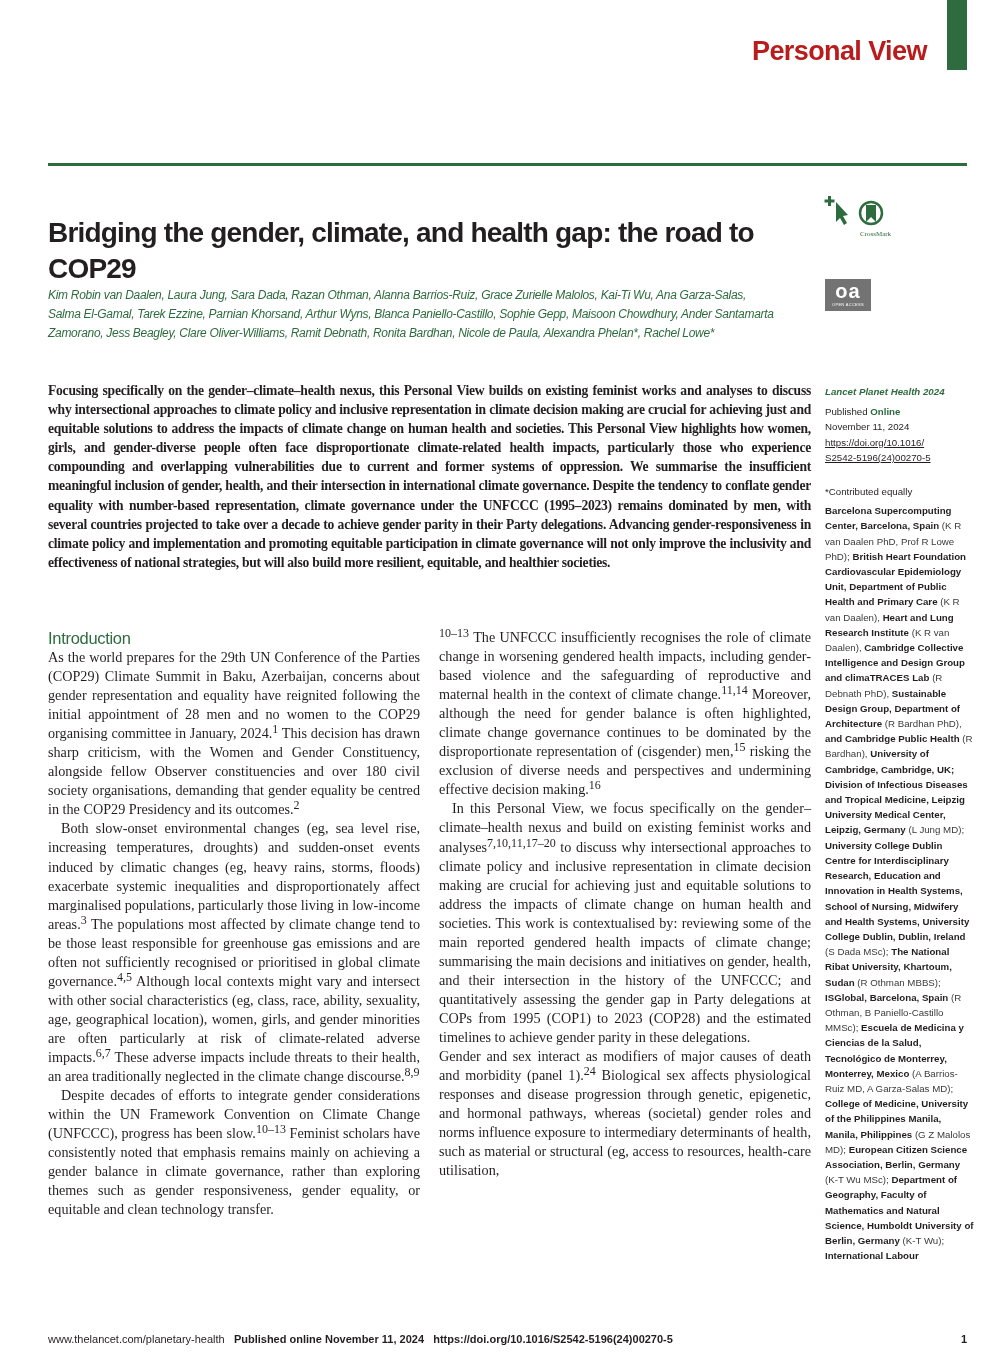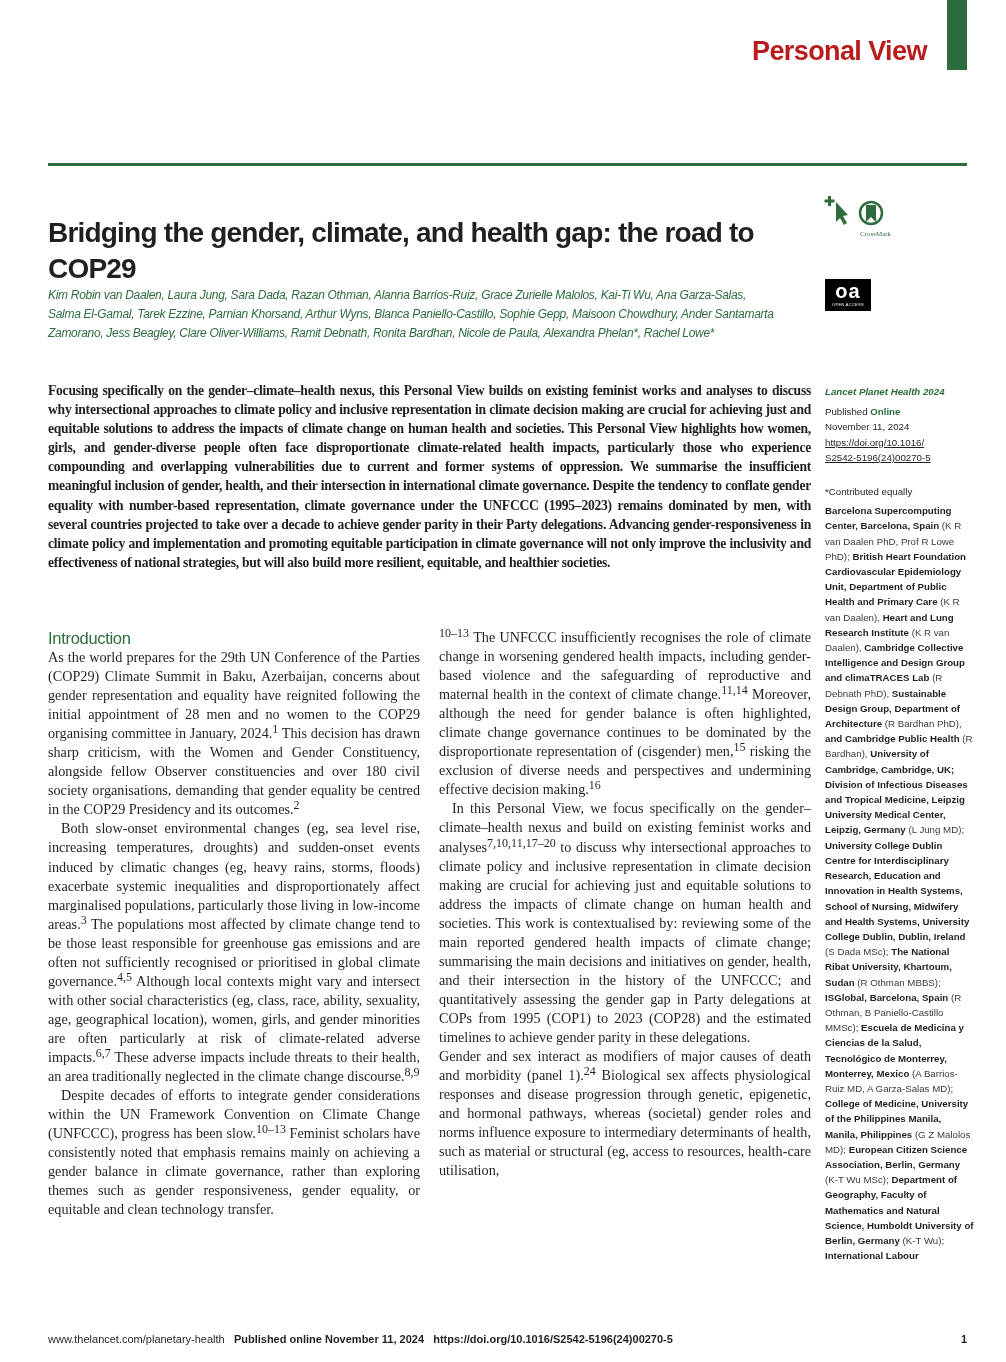--- a/index.html
+++ b/index.html
@@ -7,21 +7,21 @@
   .sans { font-family: "Liberation Sans", "DejaVu Sans", sans-serif; }
   .serif { font-family: "Liberation Serif", "DejaVu Serif", serif; }
 
   #top-bar { position:absolute; left:947px; top:0; width:20px; height:70px; background:#2e6b3e; }
   #section-label { position:absolute; left:752px; top:36px; font-size:27px; font-weight:bold; letter-spacing:-0.6px; color:#b91c1c; }
   #rule { position:absolute; left:48px; top:163px; width:919px; height:3px; background:#2e6b3e; }
 
   #title { position:absolute; left:48px; top:196px; width:720px; font-size:28px; line-height:36px; font-weight:bold; letter-spacing:-0.8px; color:#231f20; }
 
   #crossmark { position:absolute; left:824px; top:192px; width:70px; height:50px; }
-  #oa { position:absolute; left:825px; top:279px; width:46px; height:32px; background:#000000; color:#fff; text-align:center; }
+  #oa { position:absolute; left:825px; top:279px; width:46px; height:32px; background:#737373; color:#fff; text-align:center; }
   #oa .big { font-size:20px; font-weight:bold; line-height:22px; display:block; margin-top:1px; letter-spacing:1px; }
   #oa .small { font-size:4px; line-height:6px; display:block; letter-spacing:0.3px; }
 
   #authors { position:absolute; left:48px; top:286px; width:730px; font-size:12px; line-height:19.2px; font-style:italic; color:#2e6b3e; letter-spacing:-0.3px; }
 
   #abstract { position:absolute; left:48px; top:381px; width:763px; font-size:13.6px; line-height:19.1px; font-weight:bold; text-align:justify; letter-spacing:-0.25px; color:#231f20; }
 
   .col { position:absolute; top:628px; width:372px; font-size:14.2px; line-height:19.05px; text-align:justify; color:#231f20; }
   #col1 { left:48px; }
   #col2 { left:439px; top:628px; }

